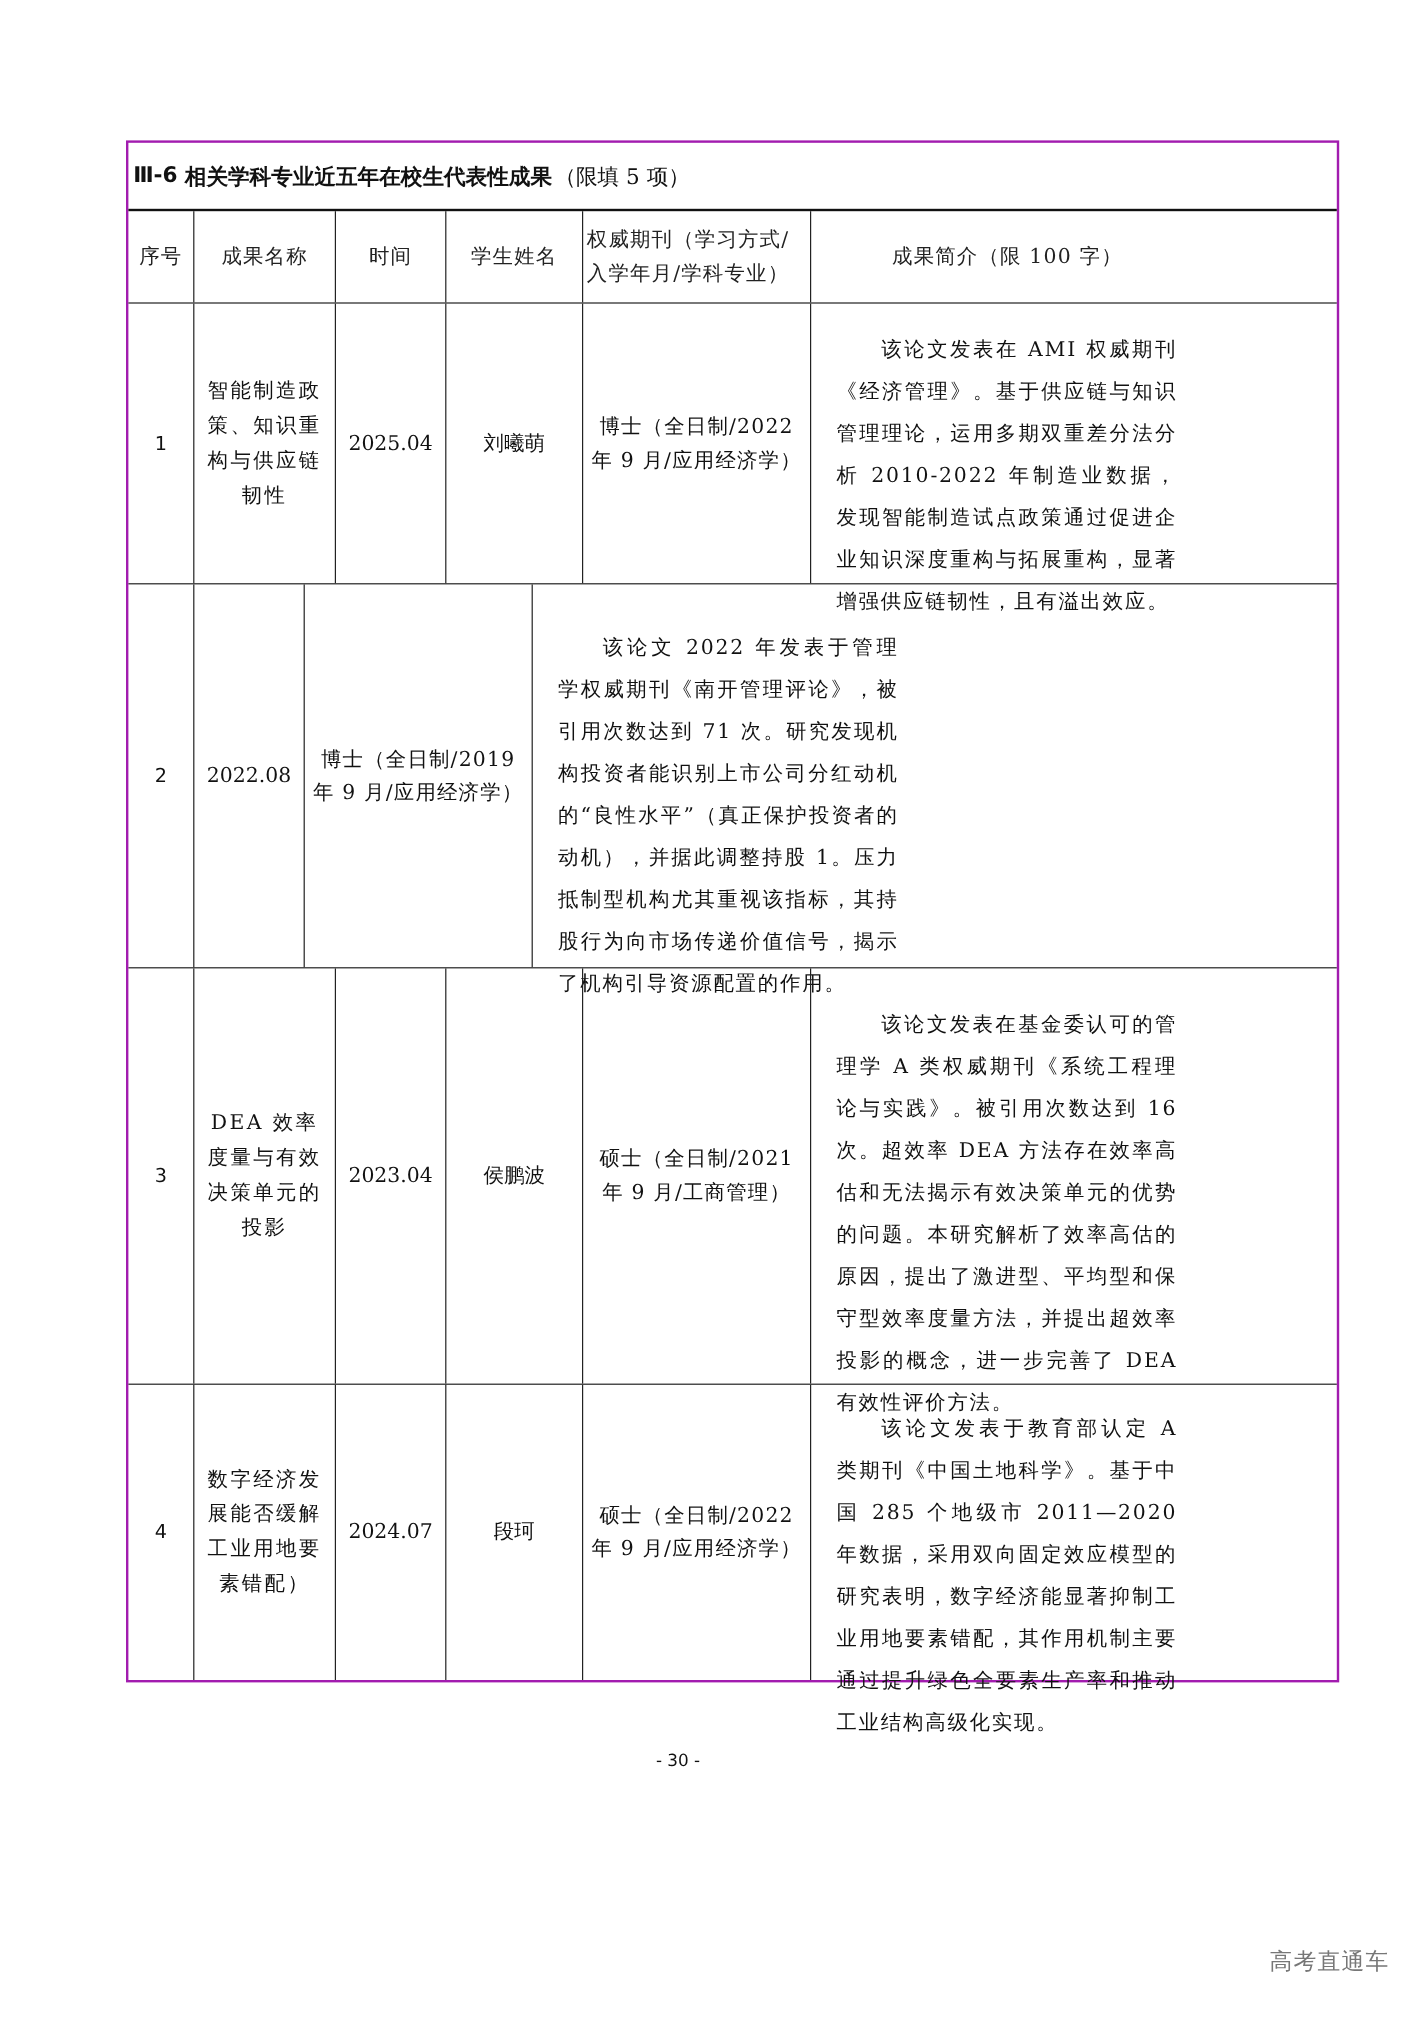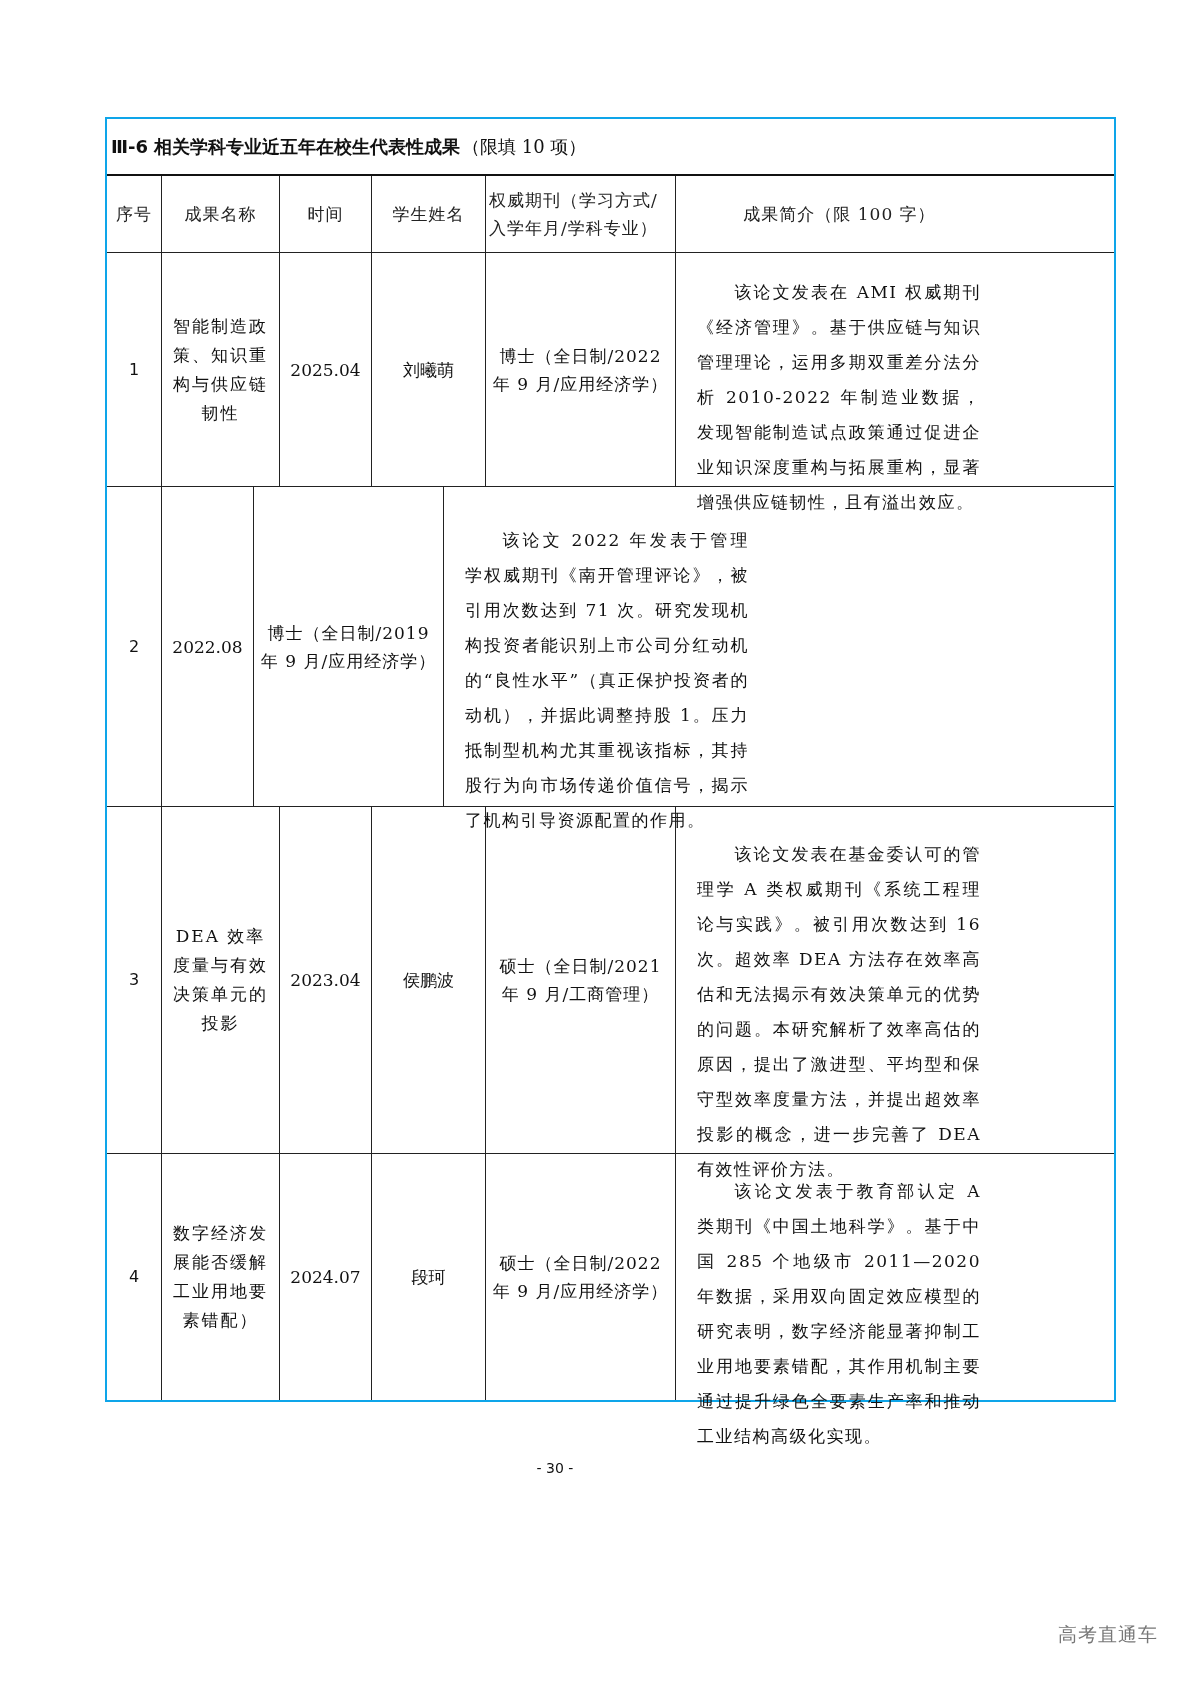--- a/index.html
+++ b/index.html
@@ -1,45 +1,45 @@
 <!DOCTYPE html>
 <html><head>
 <meta charset="utf-8">
 <style>
   html, body { margin:0; padding:0; background:#ffffff; }
   body { width:1190px; height:1683px; position:relative; font-family:"DejaVu Serif","Liberation Serif",serif; color:#111; overflow:hidden; }
-  .tbl { position:absolute; left:105px; top:117px; width:1011px; border:2px solid #0ea5e9; box-sizing:border-box; }
+  .tbl { position:absolute; left:105px; top:117px; width:1011px; border:2px solid #a21caf; box-sizing:border-box; }
   .title-row { height:55px; border-bottom:2px solid #111; display:flex; align-items:center; padding-left:4px; font-size:18px; }
   .title-row .bold { font-weight:bold; font-family:"DejaVu Sans","Liberation Sans",sans-serif; }
   .title-row .note { font-weight:normal; margin-left:2px; }
   .row { display:flex; border-bottom:1.5px solid #222; box-sizing:border-box; }
   .row:last-child { border-bottom:none; }
   .cell { border-right:1.5px solid #222; box-sizing:border-box; display:flex; align-items:center; justify-content:center; text-align:center; font-size:17px; line-height:24px; }
   .cell:last-child { border-right:none; }
   .c1{width:55px;} .c2{width:118px;} .c3{width:92px;} .c4{width:114px;} .c5{width:190px;} .c6{width:327px;}
   .hdr { height:77px; }
   .hdr .cell { color:#222; letter-spacing:1px; }
   .hdr .c5 { justify-content:flex-start; text-align:left; padding-left:3px; line-height:28px; font-size:17px; }
   .c1.num { font-family:"DejaVu Sans","Liberation Sans",sans-serif; font-size:16px; }
   .title-cell { padding:0 6px; letter-spacing:2px; line-height:29px; }
   .date-cell { font-size:17px; }
   .degree-cell { line-height:28px; letter-spacing:1px; padding:0 2px; }
   .summary { display:block; text-align:justify; padding:6px 6px 0 5px; font-size:17px; line-height:35px; letter-spacing:1.5px; align-items:flex-start; }
   .summary p { margin:16px; text-indent:2.2em; }
-  .page-num { position:absolute; top:1460px; left:0; width:1110px; text-align:center; font-family:"DejaVu Sans","Liberation Sans",sans-serif; font-size:14px; }
+  .page-num { position:absolute; top:1460px; left:10px; width:1110px; text-align:center; font-family:"DejaVu Sans","Liberation Sans",sans-serif; font-size:14px; }
   .watermark { position:absolute; right:32px; top:1622px; font-family:"DejaVu Sans","Liberation Sans",sans-serif; font-size:19px; color:#777; letter-spacing:1px; }
 </style>
 </head>
 <body>
 
 <div class="tbl">
   <div class="title-row">
     <span class="bold">Ⅲ-6</span>
     <span class="bold" style="font-family:Liberation Serif, serif;margin-left:6px;text-align:right;">相关学科专业近五年在校生代表性成果</span>
-    <span class="note">（限填 10 项）</span>
+    <span class="note">（限填 5 项）</span>
   </div>
 
   <div class="row hdr">
     <div class="cell c1">序号</div>
     <div class="cell c2">成果名称</div>
     <div class="cell c3">时间</div>
     <div class="cell c4">学生姓名</div>
     <div class="cell c5">权威期刊（学习方式/入学年月/学科专业）</div>
     <div class="cell c6">成果简介（限 100 字）</div>
   </div>

